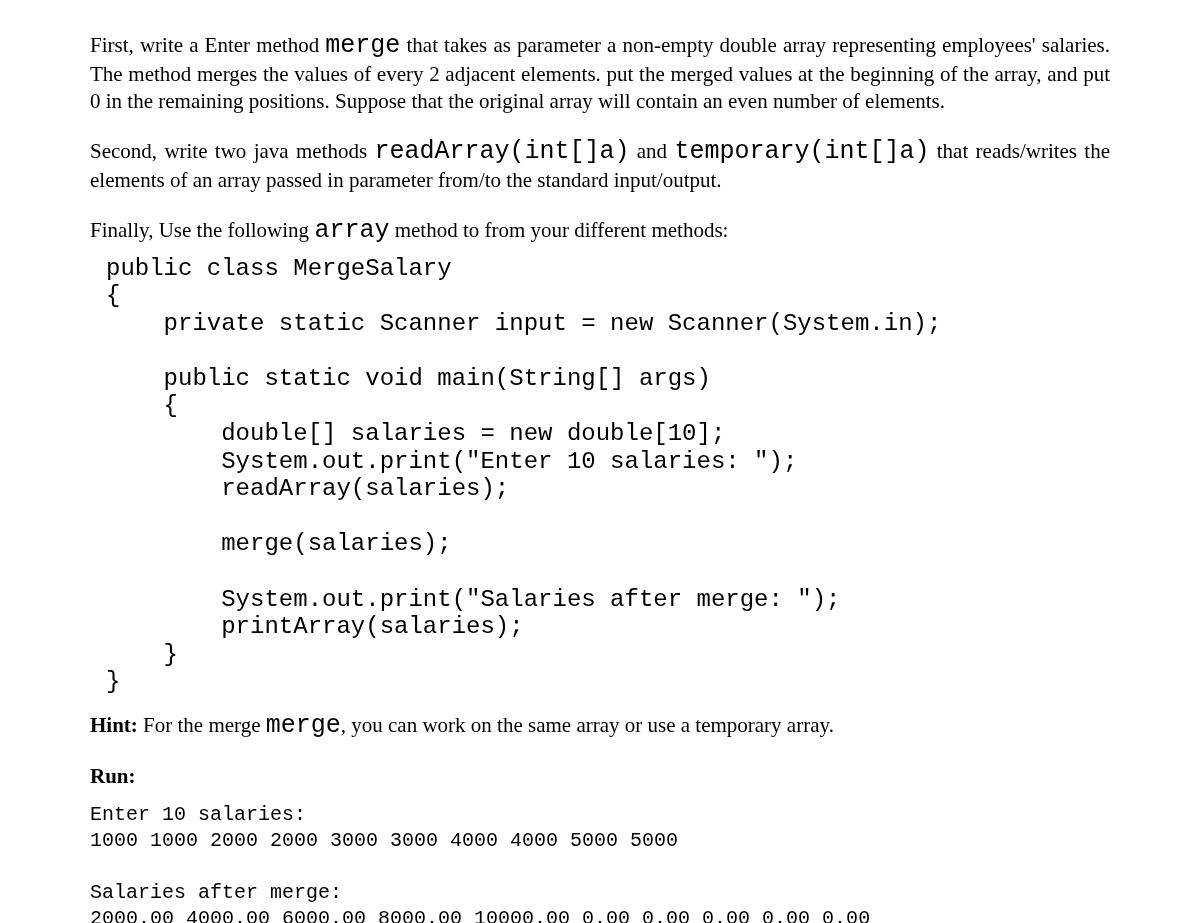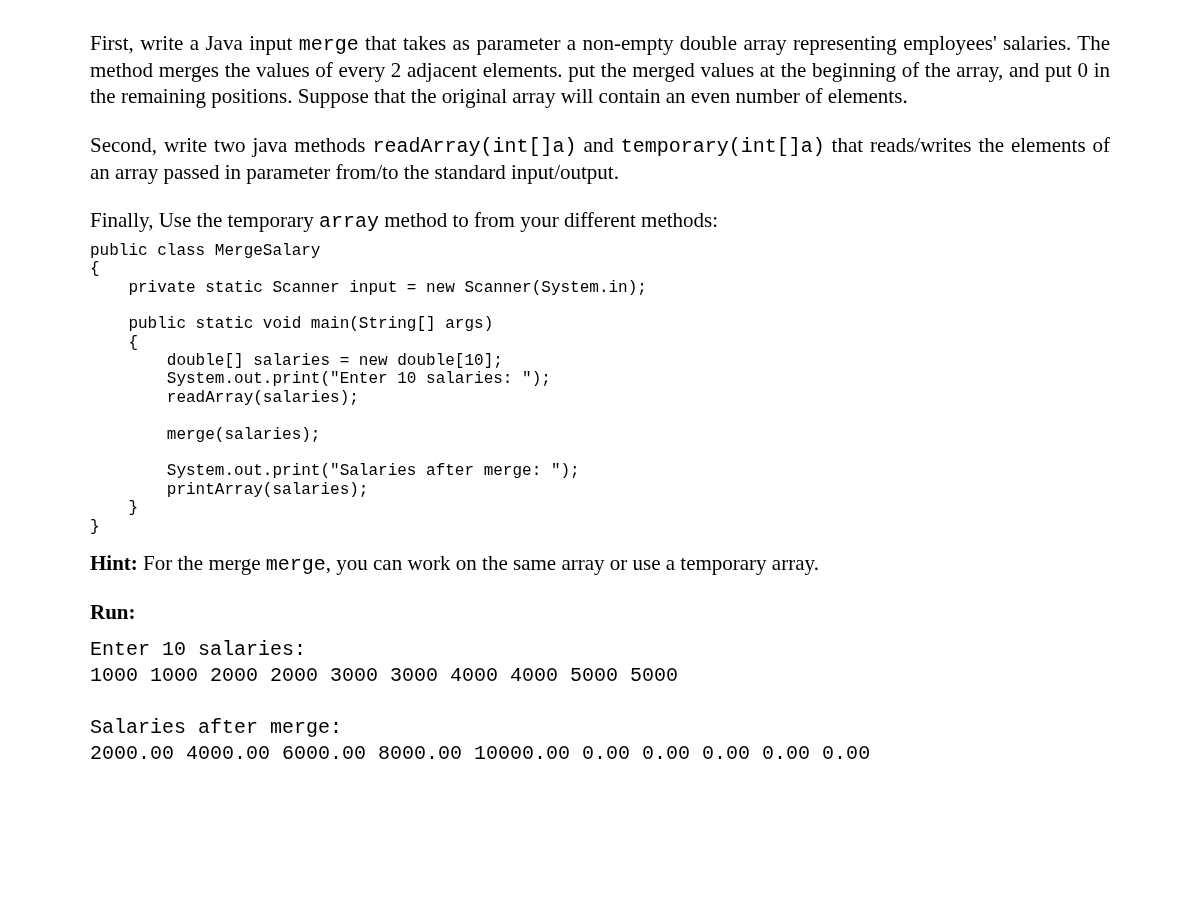--- a/index.html
+++ b/index.html
@@ -10,52 +10,52 @@
     color: #000;
     background: #fff;
     line-height: 1.25;
   }
   .para {
     margin: 0 0 22px 0;
     text-align: justify;
   }
   .mono {
     font-family: Consolas, "Courier New", monospace;
-    font-size: 20px;
+    font-size: 25px;
   }
   .codeblock {
     font-family: Consolas, "Courier New", monospace;
-    font-size: 16px;
+    font-size: 24px;
     white-space: pre;
     line-height: 1.15;
-    margin: 6px 0 14px 0;
+    margin: 6px 0 14px 16px;
   }
   .bold { font-weight: bold; }
   .runblock {
     font-family: Consolas, "Courier New", monospace;
     font-size: 20px;
     white-space: pre-wrap;
     line-height: 1.3;
     margin-top: 12px;
   }
   .tight { margin-bottom: 8px; }
 </style>
 </head>
 <body>
 
 <p class="para">
-  <span>First, write a Java input </span><span class="mono">merge</span><span> that takes as parameter a non-empty double array representing employees' salaries. The method merges the values of every 2 adjacent elements. put the merged values at the beginning of the array, and put 0 in the remaining positions. Suppose that the original array will contain an even number of elements.</span>
+  <span>First, write a Enter method </span><span class="mono">merge</span><span> that takes as parameter a non-empty double array representing employees' salaries. The method merges the values of every 2 adjacent elements. put the merged values at the beginning of the array, and put 0 in the remaining positions. Suppose that the original array will contain an even number of elements.</span>
 </p>
 
 <p class="para">
   <span>Second, write two java methods </span><span class="mono">readArray(int[]a)</span><span> and </span><span class="mono">temporary(int[]a)</span><span> that reads/writes the elements of an array passed in parameter from/to the standard input/output.</span>
 </p>
 
 <p class="para tight">
-  <span>Finally, Use the temporary </span><span class="mono">array</span><span> method to from your different methods:</span>
+  <span>Finally, Use the following </span><span class="mono">array</span><span> method to from your different methods:</span>
 </p>
 
 <div class="codeblock">public class MergeSalary
 {
     private static Scanner input = new Scanner(System.in);
 
     public static void main(String[] args)
     {
         double[] salaries = new double[10];
         System.out.print("Enter 10 salaries: ");

